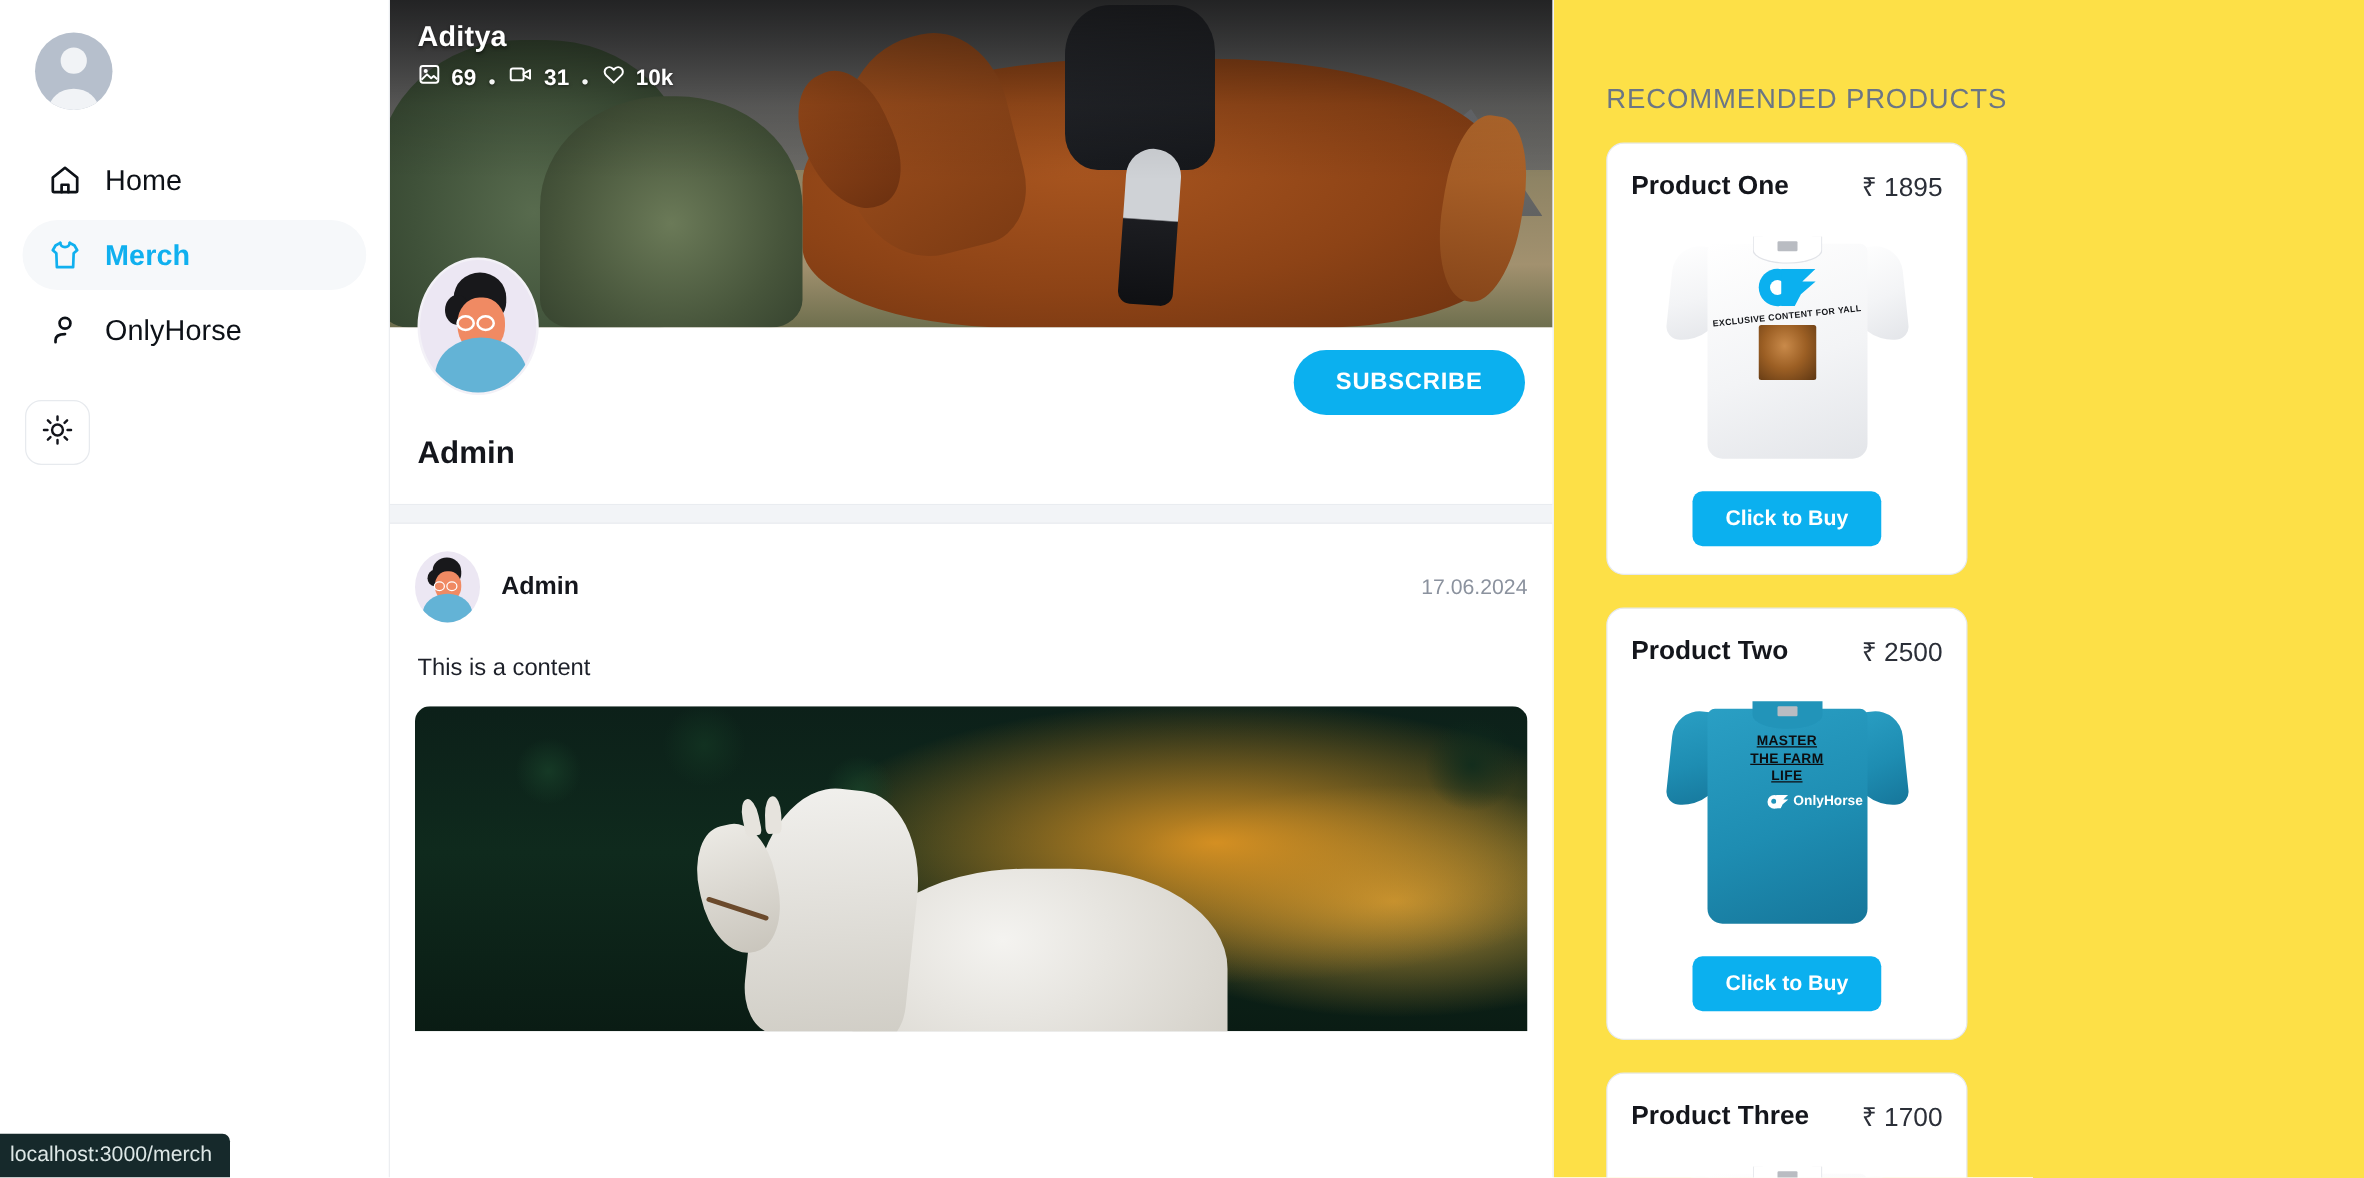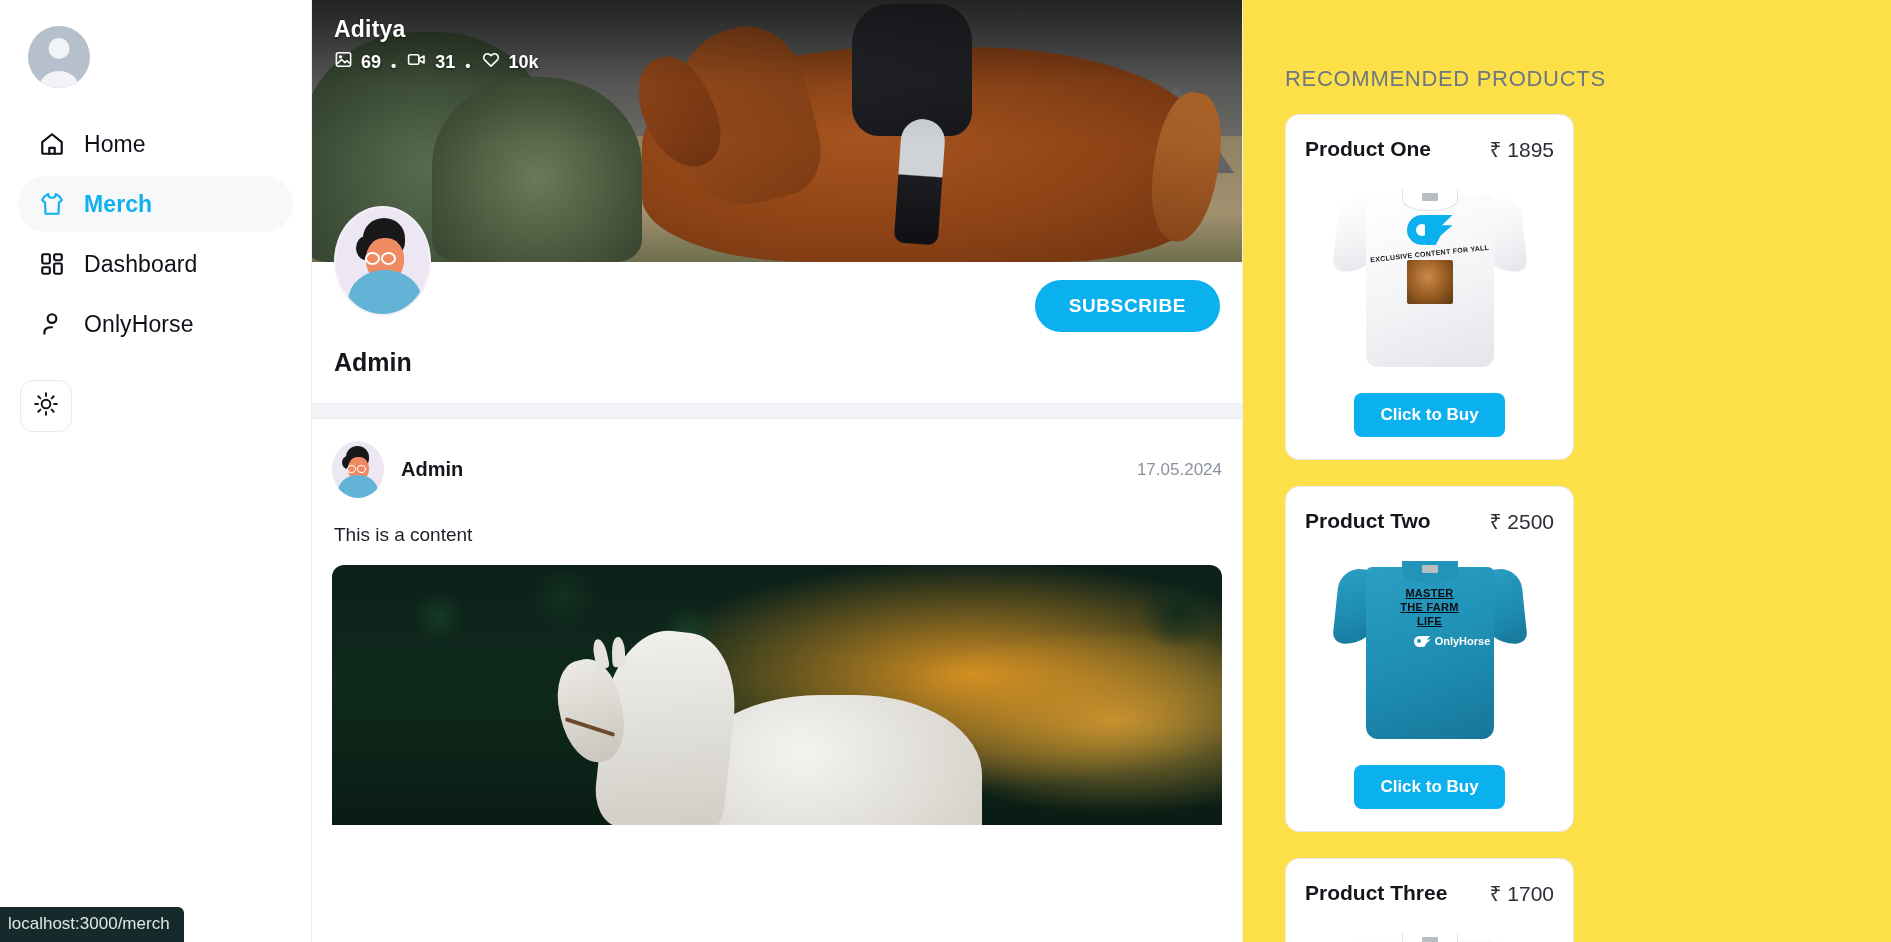--- a/index.html
+++ b/index.html
@@ -300,31 +300,20 @@
       <div class="nav-item active">
         <span class="nav-icon">
           <svg width="26" height="26" viewBox="0 0 24 24" fill="none" stroke="#10b0ef" stroke-width="2" stroke-linecap="round" stroke-linejoin="round">
             <path d="M8.5 3 5 5 3 8.5l2.6 2.2L6 21h12l.4-10.3L21 8.5 19 5l-3.5-2"></path>
             <path d="M8.5 3c0 2 1.6 3.2 3.5 3.2S15.5 5 15.5 3"></path>
           </svg>
         </span>
         <span class="nav-label">Merch</span>
       </div>
 
-      <div class="nav-item">
-        <span class="nav-icon">
-          <svg width="26" height="26" viewBox="0 0 24 24" fill="none" stroke="#0d1117" stroke-width="2" stroke-linejoin="round">
-            <rect x="3" y="3" width="7" height="8.5" rx="1.3"></rect>
-            <rect x="14" y="3" width="7" height="5.5" rx="1.3"></rect>
-            <rect x="3" y="15" width="7" height="6" rx="1.3"></rect>
-            <rect x="14" y="11.5" width="7" height="9.5" rx="1.3"></rect>
-          </svg>
-        </span>
-        <span class="nav-label">Dashboard</span>
-      </div>
 
       <div class="nav-item">
         <span class="nav-icon">
           <svg width="26" height="26" viewBox="0 0 24 24" fill="none" stroke="#0d1117" stroke-width="2" stroke-linecap="round" stroke-linejoin="round">
             <circle cx="12" cy="7" r="4"></circle>
             <path d="M5 21v-1.5C5 16.5 8 15 12 15"></path>
           </svg>
         </span>
         <span class="nav-label">OnlyHorse</span>
       </div>
@@ -417,21 +406,21 @@
         <div class="post-avatar">
           <div class="pa-hair"></div>
           <div class="pa-hair2"></div>
           <div class="pa-face"></div>
           <div class="pa-glass1"></div>
           <div class="pa-glass2"></div>
           <div class="pa-neck"></div>
           <div class="pa-body"></div>
         </div>
         <span class="post-author">Admin</span>
-        <span class="post-date">17.05.2024</span>
+        <span class="post-date">17.06.2024</span>
       </div>
 
       <p class="post-text">This is a content</p>
 
       <div class="post-image">
         <div class="pi-foliage"></div>
         <div class="pi-horse-body"></div>
         <div class="pi-horse-neck"></div>
         <div class="pi-horse-head"></div>
         <div class="pi-ear1"></div>

